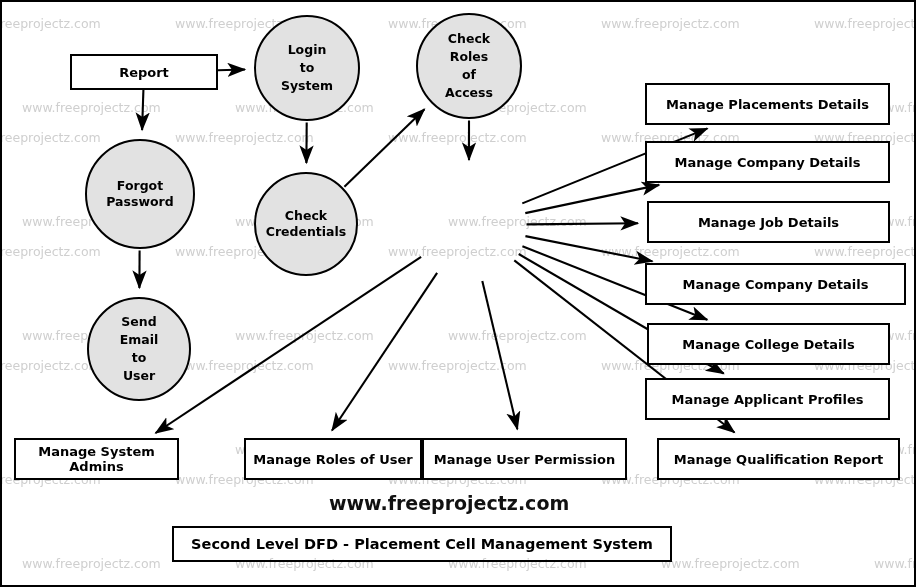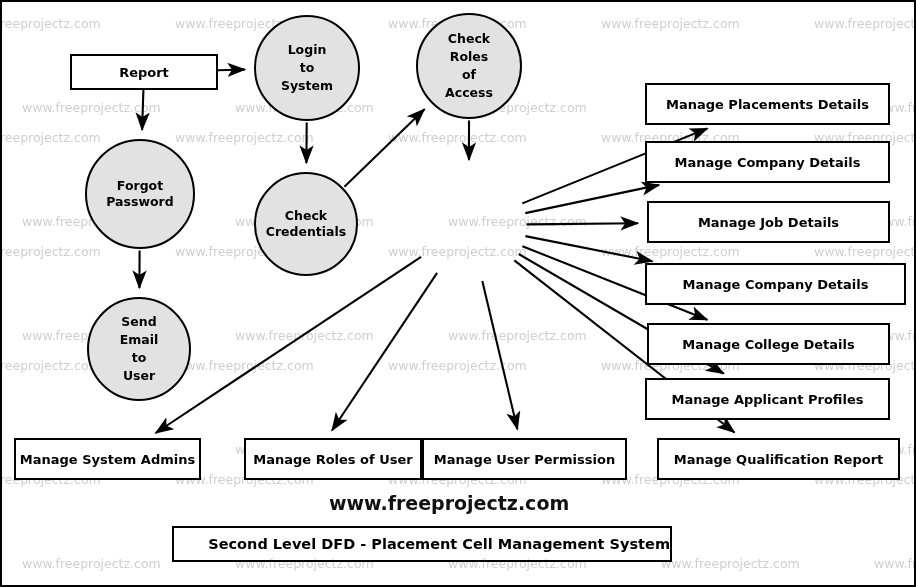--- a/index.html
+++ b/index.html
@@ -62,21 +62,21 @@
     font-size:19px;
     color:#111;
     white-space:nowrap;
     z-index:4;
   }
   .titlebox{
     position:absolute;
     border:2.5px solid #000;
     background:transparent;
     box-sizing:border-box;
-    display:flex;align-items:center;justify-content:flex-end;
+    display:flex;align-items:center;justify-content:center;
     font-weight:bold;font-size:14.5px;color:#000;
     z-index:4;
   }
 </style>
 </head>
 <body>
 
 <div id="canvas">
 
   <div id="watermarks">
@@ -191,21 +191,21 @@
       </div>
       <div class="ext" style="left: 645px; top: 321px; width: 243px; height: 42px;">
         <span>Manage College Details</span>
       </div>
       <div class="ext" style="left: 643px; top: 376px; width: 245px; height: 42px;">
         <span>Manage Applicant Profiles</span>
       </div>
       <div class="ext" style="left: 645px; top: 436px; width: 243px; height: 42px; margin-left: 10px;">
         <span>Manage Qualification Report</span>
       </div>
-      <div class="ext" style="left: 12px; top: 436px; width: 187px; height: 42px;">
+      <div class="ext" style="left: 12px; top: 436px; width: 165px; height: 42px;">
         <span>Manage System Admins</span>
       </div>
       <div class="ext" style="left: 222px; top: 436px; width: 178px; height: 42px; margin-left: 20px;">
         <span>Manage Roles of User</span>
       </div>
       <div class="ext" style="left: 420px; top: 436px; width: 205px; height: 42px;">
         <span>Manage User Permission</span>
       </div>
     </div>
 

